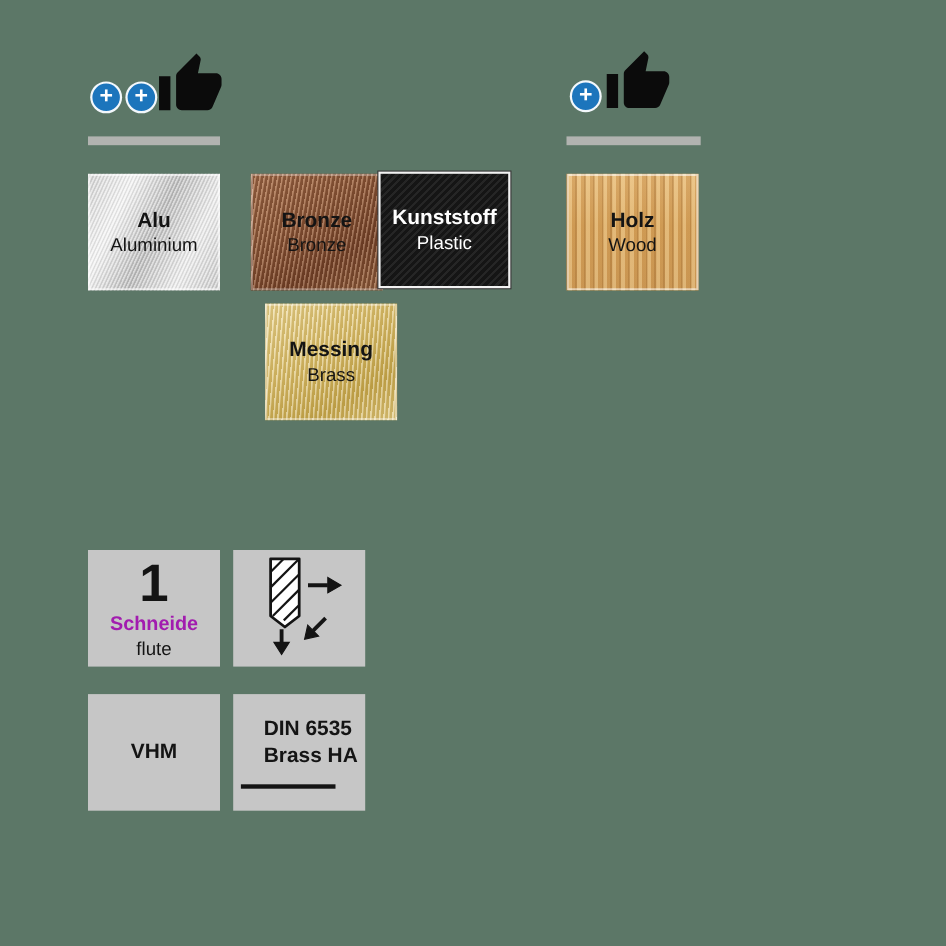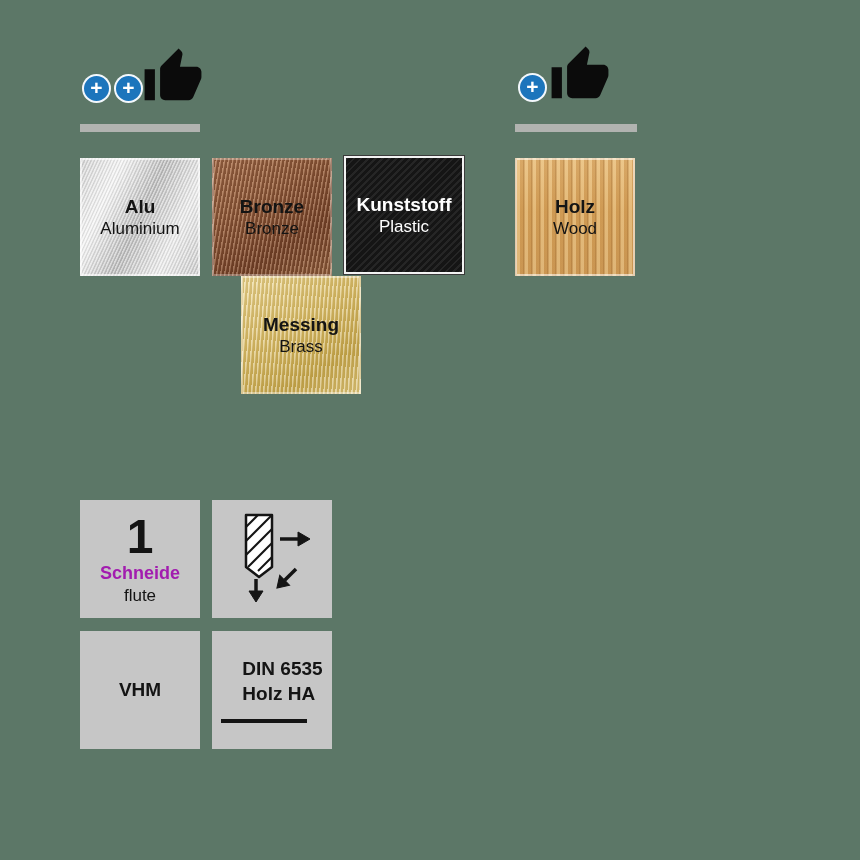--- a/index.html
+++ b/index.html
@@ -12,21 +12,21 @@
     position:absolute; width:29px; height:29px; border-radius:50%;
     background:#1c75bc; border:2px solid rgba(255,255,255,0.95);
     display:flex; align-items:center; justify-content:center;
   }
   .plus-glyph { color:#fff; font-size:21px; font-weight:700; line-height:1; position:relative; top:-1px; }
   .thumb { position:absolute; }
   .bar { position:absolute; height:8px; background:#b1b3b0; }
 
   
   .tile {
-    position:absolute; width:120px; height:118px;
+    position:absolute; width:120px; height:106px;
     display:flex; flex-direction:column; align-items:center; justify-content:center;
     text-align:center; line-height:1.25;
   }
   .t-title { font-weight:700; font-size:19px; color:#141414; }
   .t-sub   { font-size:17px; color:#141414; }
 
   .alu {
     background-image:
       repeating-linear-gradient(115deg, rgba(255,255,255,0.45) 0px, rgba(255,255,255,0.45) 1px, rgba(110,110,110,0.18) 2px, rgba(255,255,255,0) 3px),
       linear-gradient(115deg, #cfcfcf 0%, #f4f4f4 25%, #b7b7b7 50%, #ececec 75%, #c6c6c6 100%);
@@ -104,21 +104,21 @@
     <svg width="62" height="62" viewBox="0 0 24 24" aria-hidden="true">
       <path fill="#0b0b0b" d="M1 21h4V9H1v12zM23 10c0-1.1-.9-2-2-2h-6.31l.95-4.57.03-.32c0-.41-.17-.79-.44-1.06L14.17 1 7.59 7.59C7.22 7.95 7 8.45 7 9v10c0 1.1.9 2 2 2h9c.83 0 1.54-.5 1.84-1.22l3.02-7.05c.09-.23.14-.47.14-.73v-2z"></path>
     </svg>
   </span>
   <div class="bar" style="left:515px; top:124px; width:122px;"></div>
 
   <div class="tile alu" style="left:80px; top:158px;">
     <div class="t-title">Alu</div>
     <div class="t-sub">Aluminium</div>
   </div>
-  <div class="tile bronze" style="left:212px; top:158px;">
+  <div class="tile bronze" style="left:228px; top:158px;">
     <div class="t-title">Bronze</div>
     <div class="t-sub">Bronze</div>
   </div>
   <div class="tile kunststoff" style="left:344px; top:156px;">
     <div class="t-title">Kunststoff</div>
     <div class="t-sub">Plastic</div>
   </div>
   <div class="tile holz" style="left:515px; top:158px;">
     <div class="t-title">Holz</div>
     <div class="t-sub">Wood</div>
@@ -158,18 +158,18 @@
       </svg>
     </span>
   </div>
 
   <div class="tile spec" style="left:80px; top:631px;">
     <div class="vhm-label">VHM</div>
   </div>
   <div class="tile spec" style="left:212px; top:631px;">
     <div class="din-block">
       <div class="din-line">DIN 6535</div>
-      <div class="din-line">Holz HA</div>
+      <div class="din-line">Brass HA</div>
       <div class="din-underline"></div>
     </div>
   </div>
 
 </div>
 
 </body></html>

